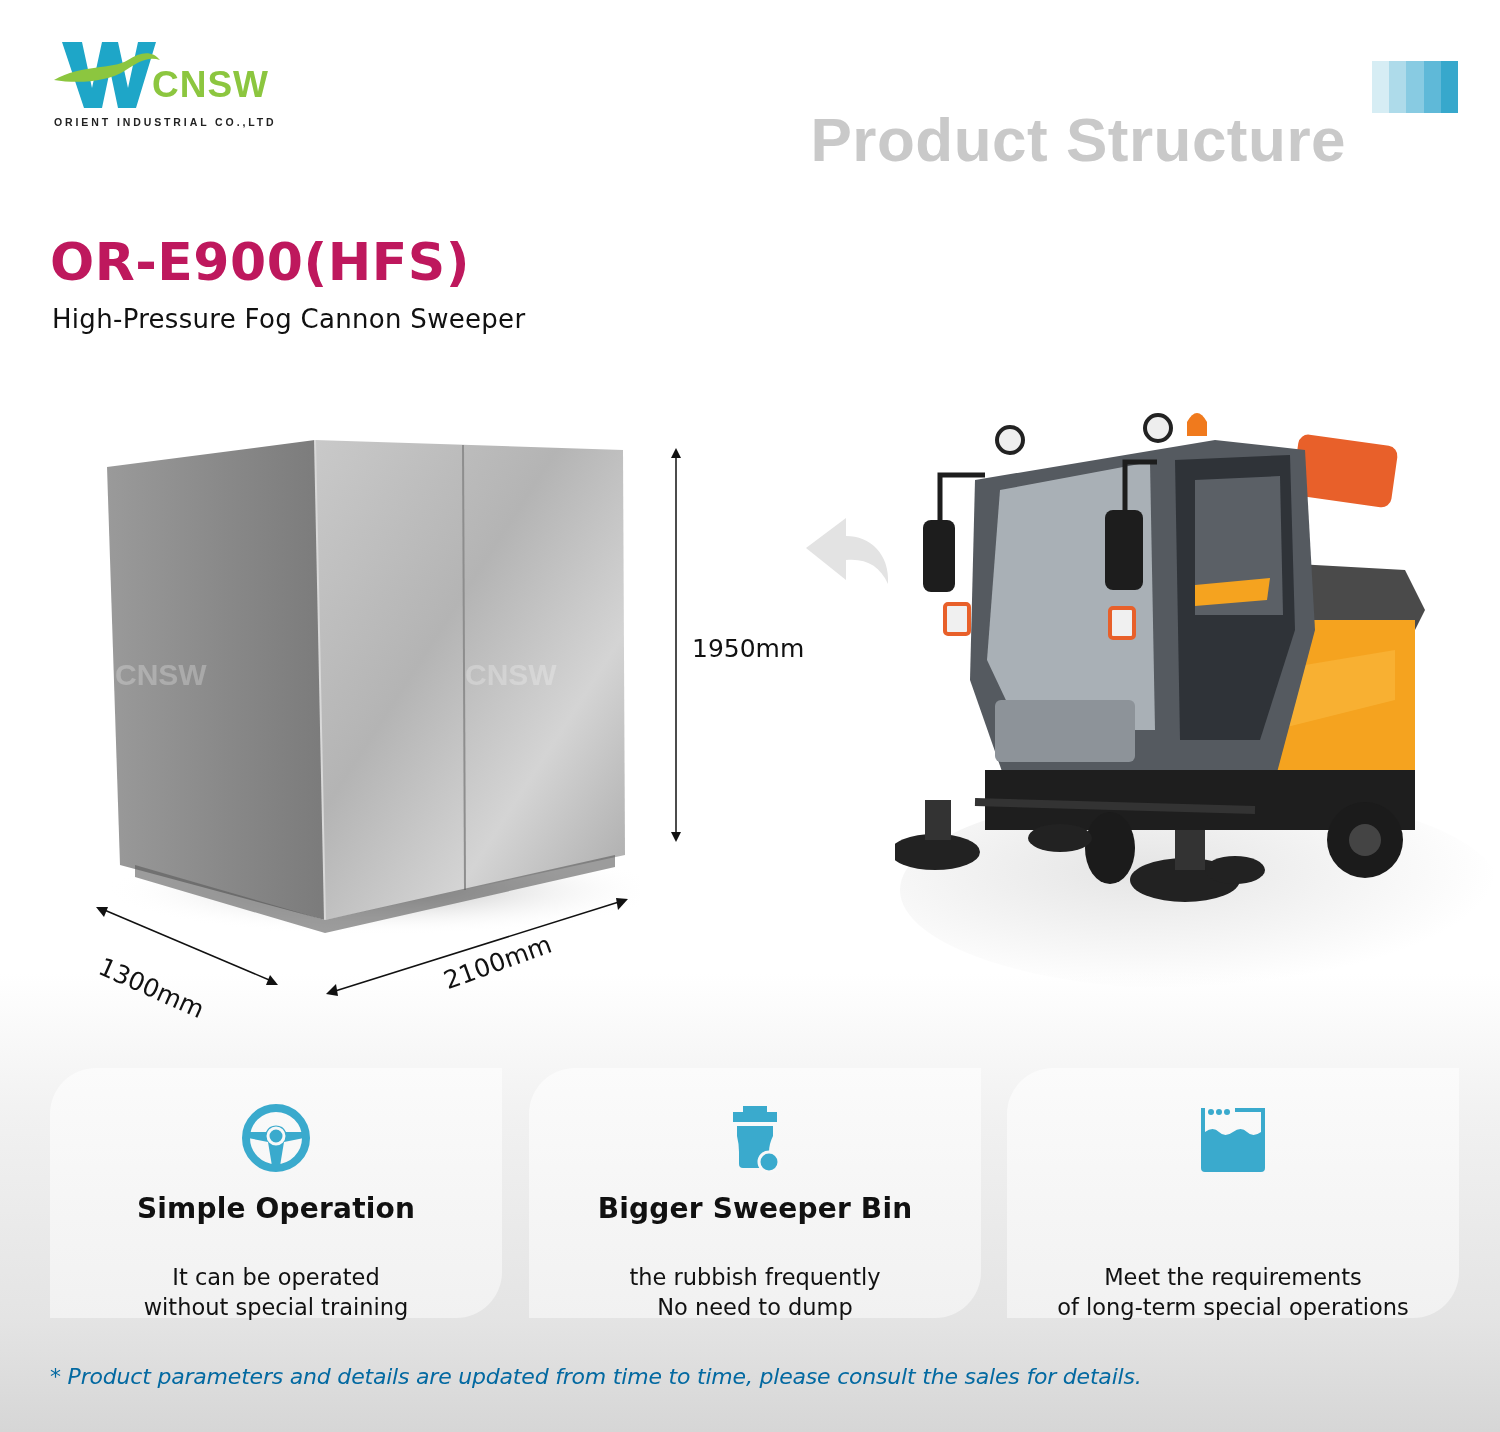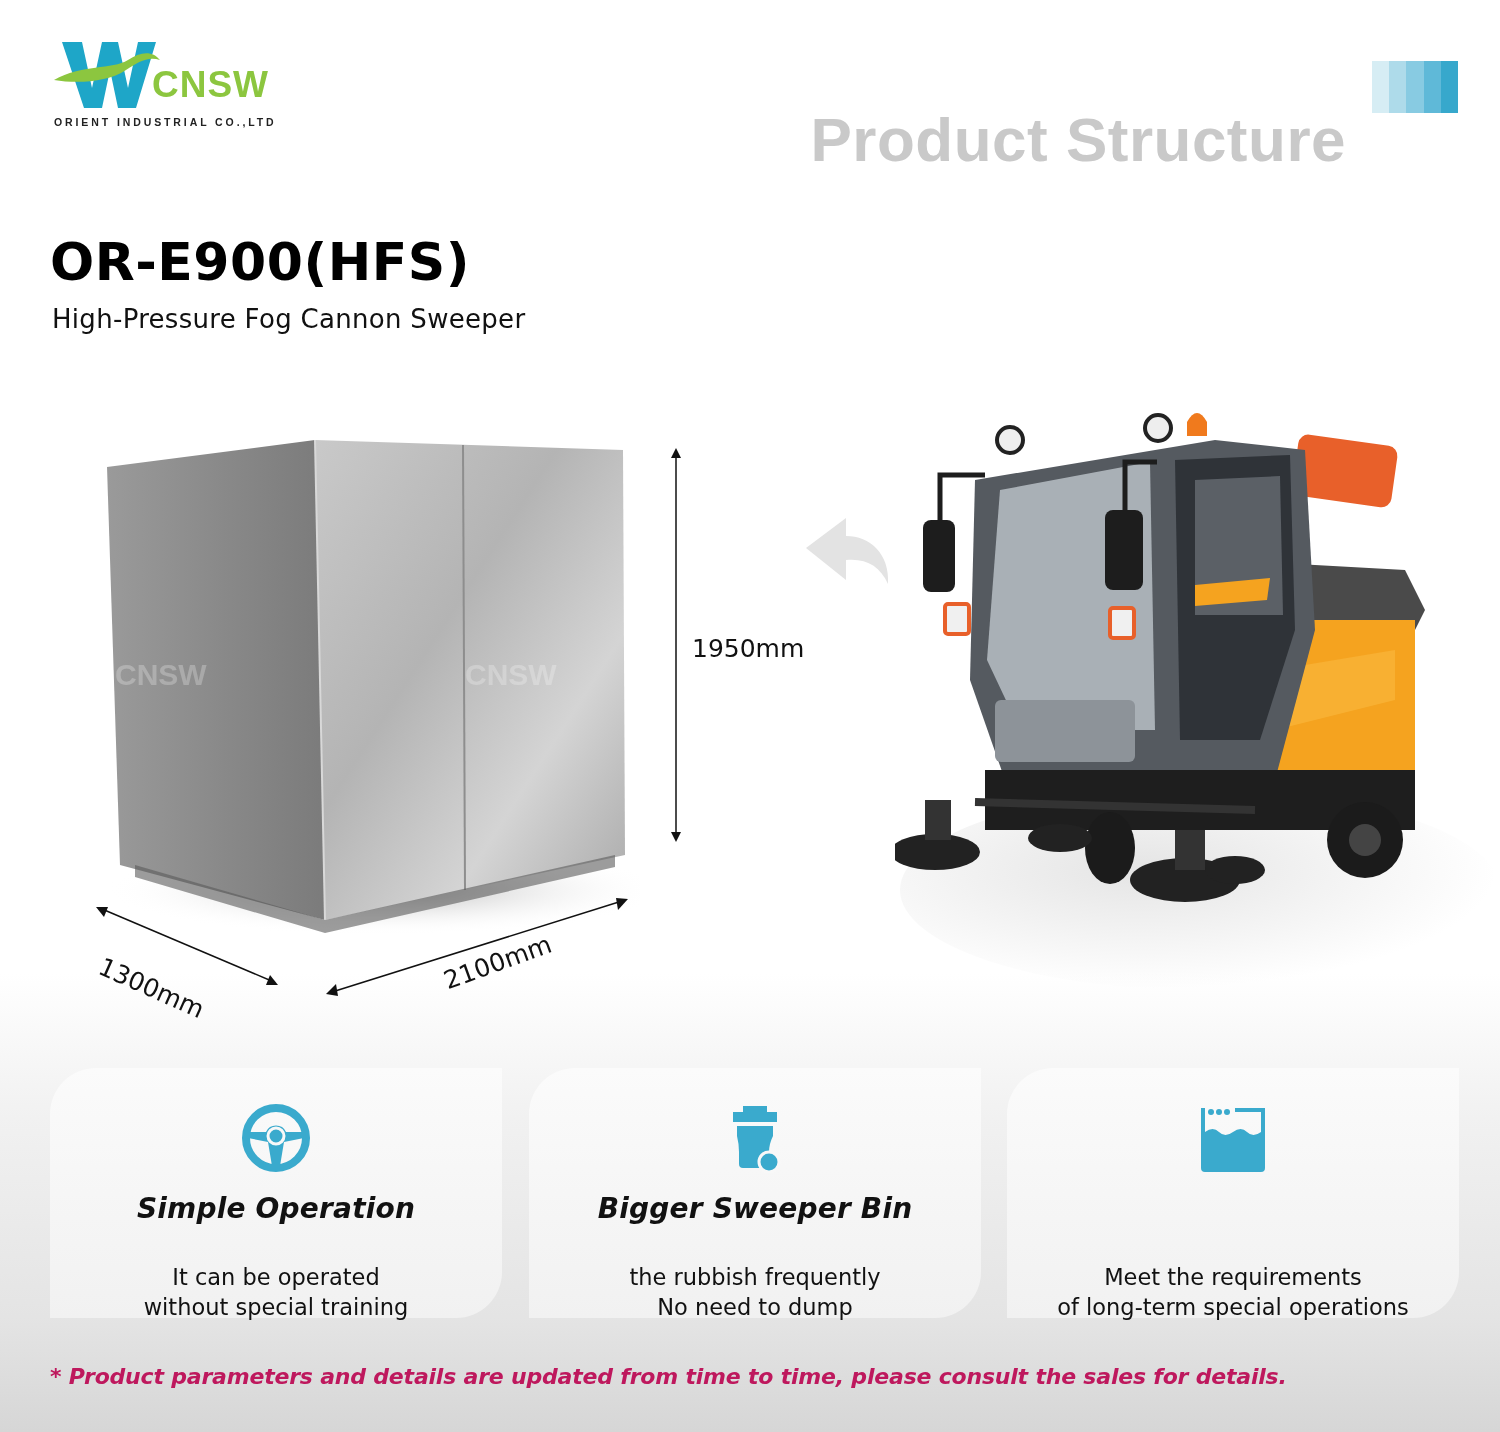--- a/index.html
+++ b/index.html
@@ -16,21 +16,21 @@
   .logo-mark { left: 0; top: 0; width: 110px; height: 70px; }
   .logo-text { left: 100px; top: 24px; font-family: "Liberation Sans", sans-serif; font-weight: 700; font-size: 37px; color: #8cc63f; letter-spacing: 1px; }
   .logo-sub { left: 2px; top: 76px; font-family: "Liberation Sans", sans-serif; font-weight: 700; font-size: 10.5px; letter-spacing: 2.9px; color: #222; white-space: nowrap; }
 
   
   .section-title { right: 154px; top: 56px; font-family: "Liberation Sans", sans-serif; font-weight: 700; font-size: 62px; color: #c9c9c9; letter-spacing: 0.5px; white-space: nowrap; margin-top: 48px; }
   .title-bars { left: 1372px; top: 61px; width: 86px; height: 52px; display: flex; }
   .title-bars span { flex: 1; height: 100%; }
 
   
-  .model { left: 50px; top: 232px; font-size: 52px; font-weight: 700; letter-spacing: 0.5px; color: #000000; white-space: nowrap; }
+  .model { left: 50px; top: 232px; font-size: 52px; font-weight: 700; letter-spacing: 0.5px; color: #be185d; white-space: nowrap; }
   .model-sub { left: 52px; top: 304px; font-size: 26px; color: #111; white-space: nowrap; letter-spacing: 0.3px; }
 
   
   .crate { left: 95px; top: 435px; width: 545px; height: 500px; }
   .dim { font-size: 25px; color: #111; white-space: nowrap; }
   .dim-h { left: 692px; top: 634px; }
   .dim-d { left: 106px; top: 952px; transform: rotate(24deg); transform-origin: left top; }
   .dim-w { left: 440px; top: 968px; transform: rotate(-20deg); transform-origin: left top; }
 
   .arrow-curve { left: 806px; top: 518px; width: 84px; height: 66px; }
@@ -40,25 +40,25 @@
     background: radial-gradient(ellipse at 40% 40%, rgba(180,180,180,0.35), rgba(255,255,255,0) 70%); }
 
   
   .card { top: 1068px; width: 452px; height: 250px;
     background: linear-gradient(to bottom, #fbfbfb, #f1f1f1);
     border-radius: 46px 0 46px 0; text-align: center; }
   .card-1 { left: 50px; }
   .card-2 { left: 529px; }
   .card-3 { left: 1007px; }
   .card-icon { position: absolute; left: 50%; top: 34px; width: 72px; height: 72px; transform: translateX(-50%); }
-  .card-title { position: absolute; left: 0; right: 0; top: 124px; font-size: 28px; font-weight: 700; color: #111; letter-spacing: 0.2px; font-style: italic; }
+  .card-title { position: absolute; left: 0; right: 0; top: 124px; font-size: 28px; font-weight: 700; color: #111; letter-spacing: 0.2px; }
   .card-desc { position: absolute; left: 0; right: 0; top: 166px; font-size: 22.5px; line-height: 30px; color: #111; margin-top: 28px; }
   .card-desc div { white-space: nowrap; }
 
-  .footnote { left: 50px; top: 1364px; font-size: 22px; font-style: italic; color: #be185d; white-space: nowrap; letter-spacing: -0.2px; font-weight: bold; }
+  .footnote { left: 50px; top: 1364px; font-size: 22px; font-style: italic; color: #0369a1; white-space: nowrap; letter-spacing: -0.2px; }
 </style>
 </head>
 <body>
 
 <div class="abs logo">
   <svg class="abs logo-mark" viewBox="0 0 110 70">
     <polygon points="10,2 30,2 40,48 50,2 66,2 76,48 86,2 104,2 84,68 66,68 58,30 50,68 32,68" fill="#1ea6c8"></polygon>
     <path d="M2,40 C30,24 60,30 76,20 C88,12 100,10 108,20 C96,16 86,22 74,30 C56,42 26,44 2,40 Z" fill="#8cc63f"></path>
   </svg>
   <div class="abs logo-text">CNSW</div>

